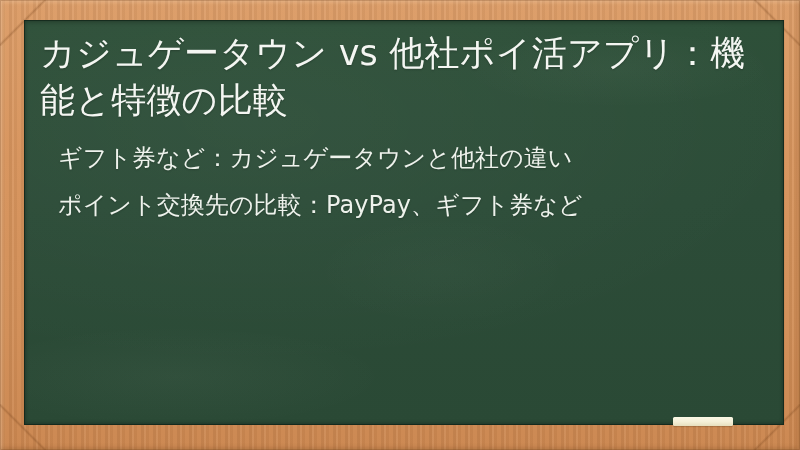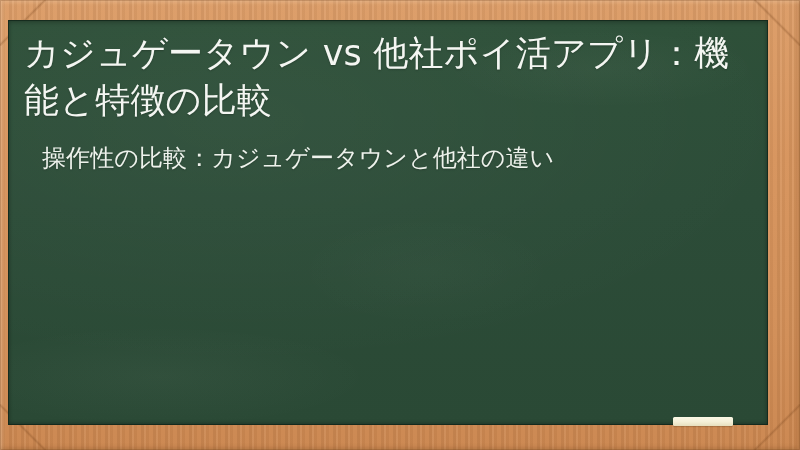--- a/index.html
+++ b/index.html
@@ -60,21 +60,21 @@
   .miter-tr { top: 0; right: 0;
     background: linear-gradient(225deg, rgba(255,255,255,0) 46%, rgba(120,68,28,0.55) 49%, rgba(255,255,255,0) 52%); }
   .miter-bl { bottom: 0; left: 0;
     background: linear-gradient(45deg, rgba(255,255,255,0) 46%, rgba(120,68,28,0.55) 49%, rgba(255,255,255,0) 52%); }
   .miter-br { bottom: 0; right: 0;
     background: linear-gradient(315deg, rgba(255,255,255,0) 46%, rgba(120,68,28,0.55) 49%, rgba(255,255,255,0) 52%); }
 
   
   .board {
     position: absolute;
-    left: 8px;
+    left: 24px;
     top: 20px;
     width: 760px;   
     height: 405px;  
     background:
       radial-gradient(ellipse 120% 100% at 30% 25%, rgba(255,255,255,0.035) 0%, rgba(255,255,255,0) 62%),
       linear-gradient(180deg, #2e5039 0%, #2c4c38 45%, #2a4935 100%);
     box-shadow:
       inset 0 0 0 1px rgba(18,38,26,0.75),
       inset 0 2px 5px rgba(0,0,0,0.28),
       inset 0 -2px 4px rgba(0,0,0,0.22);
@@ -150,20 +150,21 @@
   <div class="miter miter-bl"></div>
   <div class="miter miter-br"></div>
 
   <div class="board">
     <div class="board-dust"></div>
 
     <div class="board-content">
       <h1 class="board-title">カジュゲータウン vs 他社ポイ活アプリ：機能と特徴の比較</h1>
 
       <ul class="board-list">
-        <li class="board-list-item">操作性の比較：カジュゲータウンと他社の違い</li>
+        <li class="board-list-item">ギフト券など：カジュゲータウンと他社の違い</li>
+        <li class="board-list-item">ポイント交換先の比較：PayPay、ギフト券など</li>
       </ul>
     </div>
   </div>
 
   <div class="chalk"></div>
 
 </div>
 
 </body></html>

